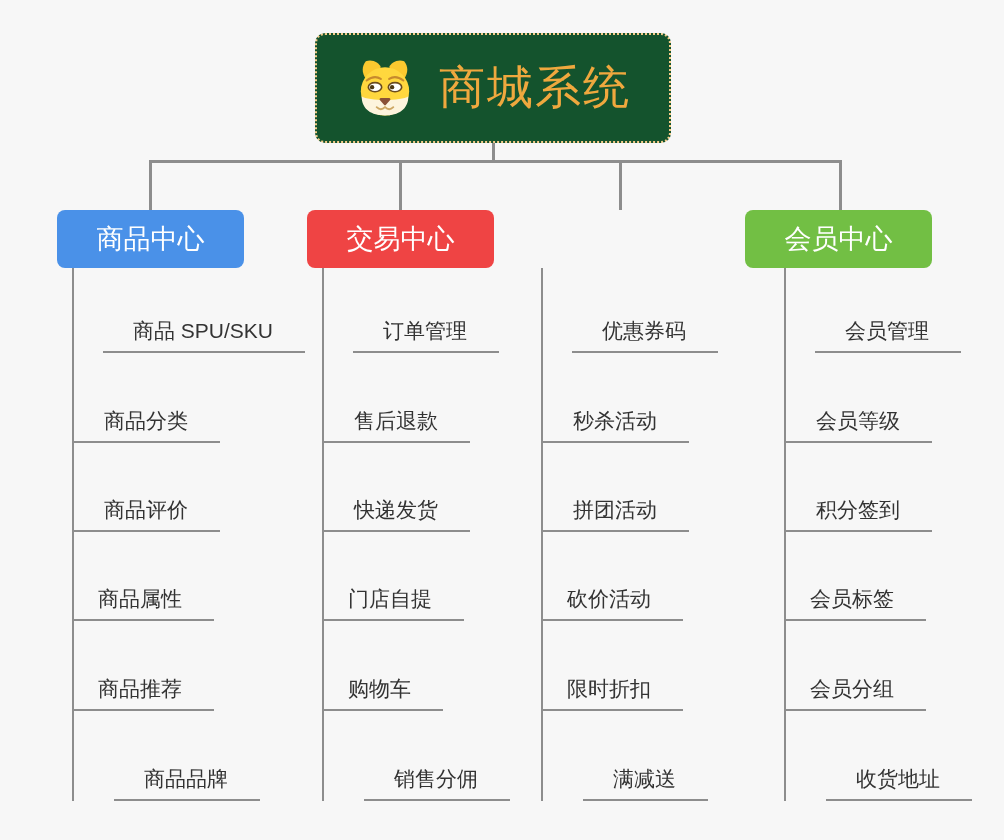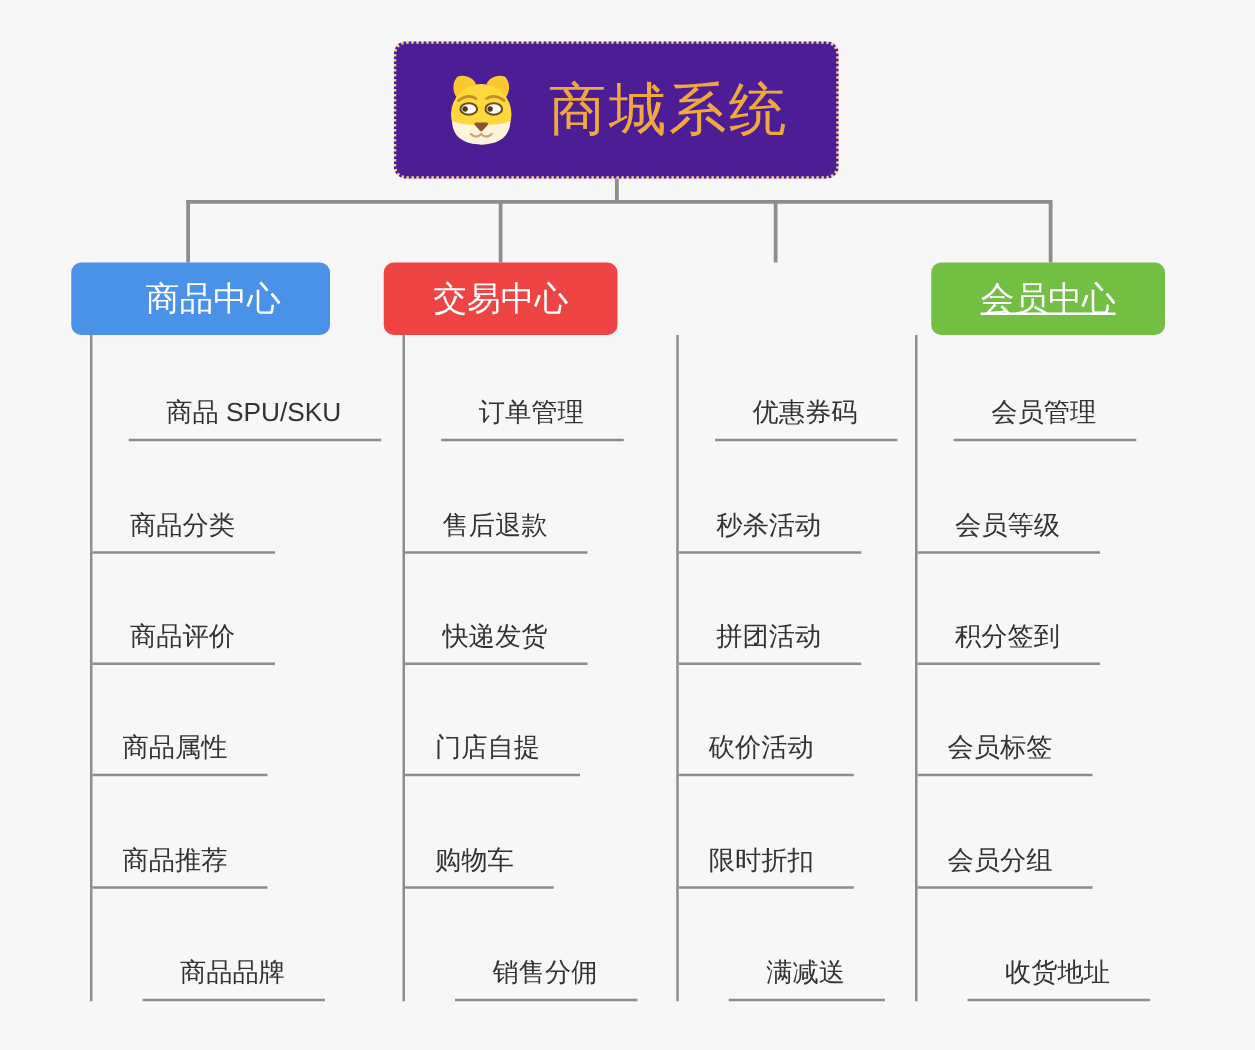--- a/index.html
+++ b/index.html
@@ -13,21 +13,21 @@
     height: 840px;
     background: #f7f7f7;
     overflow: hidden;
   }
 
   
   .root-node {
     position: absolute;
     left: 315px; top: 33px;
     width: 356px; height: 110px;
-    background: #4c1d95;
+    background: #14532d;
     border: 2px dotted #f7cd8a;
     border-radius: 10px;
     box-sizing: border-box;
     display: flex;
     align-items: center;
     justify-content: center;
     gap: 24px;
   }
   .root-title {
     font-size: 46px;
@@ -51,36 +51,36 @@
     position: absolute;
     top: 210px;
     width: 187px; height: 58px;
     border-radius: 8px;
     color: #ffffff;
     font-size: 27px;
     line-height: 58px;
     text-align: center;
     white-space: nowrap;
   }
-  .branch-1 { left: 57px; padding-left: 20px; }
+  .branch-1 { left: 57px; }
   .branch-2 { left: 307px; }
   .branch-3 { left: 526px; }
-  .branch-4 { left: 745px; text-decoration: underline; }
+  .branch-4 { left: 745px; }
 
   
   .col {
     position: absolute;
     top: 268px;
     height: 533px;
     border-left: 2px solid #8d8d8d;
   }
   .col-1 { left: 72px; }
   .col-2 { left: 322px; }
   .col-3 { left: 541px; }
-  .col-4 { left: 732px; }
+  .col-4 { left: 784px; }
 
   .leaf {
     position: absolute;
     left: 0;
     height: 40px;
     line-height: 40px;
     padding: 0 32px 0 30px;
     border-bottom: 2px solid #8d8d8d;
     font-size: 21px;
     color: #333333;

